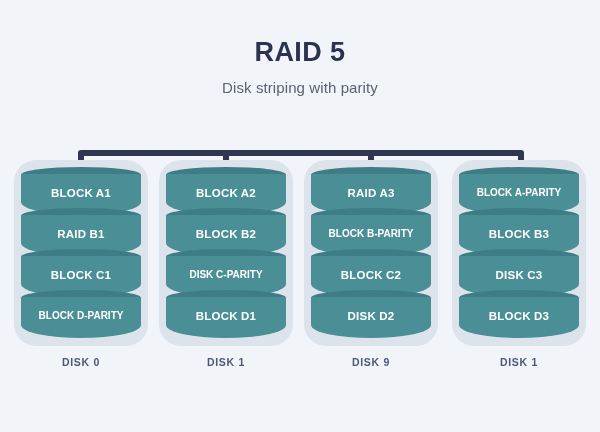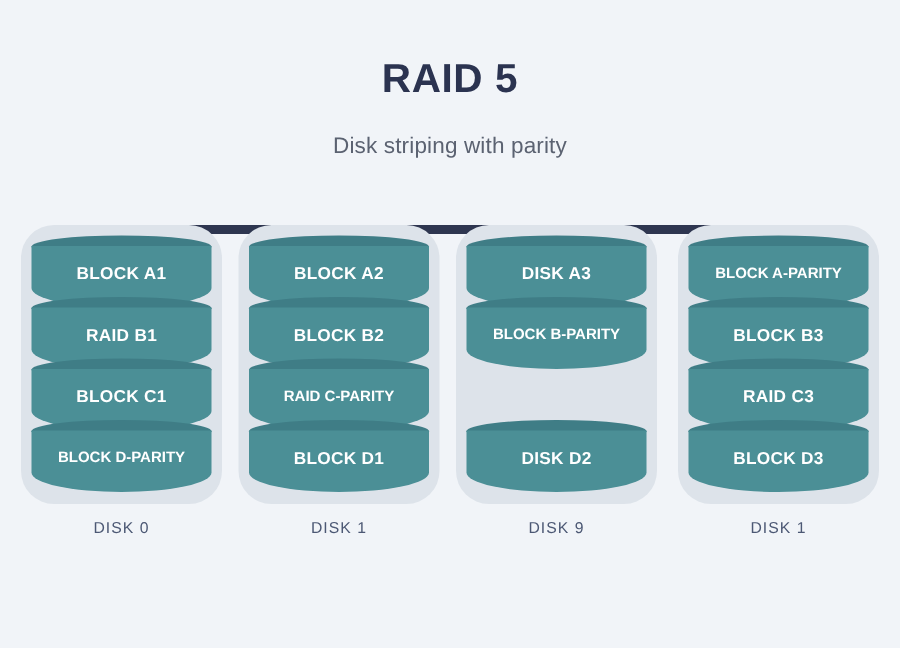--- a/index.html
+++ b/index.html
@@ -29,21 +29,21 @@
     text-align: center;
   }
   .title {
     font-size: 27px;
     font-weight: bold;
     color: #2b3350;
     letter-spacing: 0.4px;
     line-height: 1.1;
   }
   .subtitle {
-    margin-top: 21px;
+    margin-top: 11px;
     font-size: 15px;
     font-weight: normal;
     color: #5b6271;
     letter-spacing: 0.1px;
   }
 
   
   .bus {
     position: absolute;
     left: 78px;
@@ -69,21 +69,21 @@
     border-radius: 0 0 2px 2px;
   }
   .bus-stem.s0 { left: 0px; }
   .bus-stem.s1 { left: 145px; }
   .bus-stem.s2 { left: 290px; }
   .bus-stem.s3 { left: 440px; }
 
   
   .stacks {
     position: absolute;
-    top: 150px;
+    top: 160px;
     left: 0;
     width: 488px;
     height: 220px;
   }
   .disk-stack {
     position: absolute;
     top: 0;
     width: 134px;
   }
   .disk-stack.d0 { left: 14px; }
@@ -161,21 +161,21 @@
   }
 
   
   .disk-caption {
     position: absolute;
     top: 196px;
     left: 0;
     width: 134px;
     text-align: center;
     font-size: 10.5px;
-    font-weight: normal;
+    font-weight: bold;
     color: #4c5874;
     letter-spacing: 0.7px;
   }
 </style>
 </head>
 <body>
 
 <div id="diagram">
 
   <div class="header">
@@ -229,43 +229,48 @@
           <div class="block-label">BLOCK A2</div>
         </div>
         <div class="platter p1">
           <div class="cyl-top"></div>
           <div class="cyl-body"></div>
           <div class="block-label">BLOCK B2</div>
         </div>
         <div class="platter p2">
           <div class="cyl-top"></div>
           <div class="cyl-body"></div>
-          <div class="block-label small">RAID C-PARITY</div>
+          <div class="block-label small">DISK C-PARITY</div>
         </div>
         <div class="platter p3">
           <div class="cyl-top"></div>
           <div class="cyl-body"></div>
           <div class="block-label">BLOCK D1</div>
         </div>
       </div>
       <div class="disk-caption">DISK 1</div>
     </div>
 
     <div class="disk-stack d2">
       <div class="casing"></div>
       <div class="platters">
         <div class="platter p0">
           <div class="cyl-top"></div>
           <div class="cyl-body"></div>
-          <div class="block-label">DISK A3</div>
+          <div class="block-label">RAID A3</div>
         </div>
         <div class="platter p1">
           <div class="cyl-top"></div>
           <div class="cyl-body"></div>
           <div class="block-label small">BLOCK B-PARITY</div>
+        </div>
+        <div class="platter p2">
+          <div class="cyl-top"></div>
+          <div class="cyl-body"></div>
+          <div class="block-label">BLOCK C2</div>
         </div>
         <div class="platter p3">
           <div class="cyl-top"></div>
           <div class="cyl-body"></div>
           <div class="block-label">DISK D2</div>
         </div>
       </div>
       <div class="disk-caption">DISK 9</div>
     </div>
 
@@ -278,21 +283,21 @@
           <div class="block-label small">BLOCK A-PARITY</div>
         </div>
         <div class="platter p1">
           <div class="cyl-top"></div>
           <div class="cyl-body"></div>
           <div class="block-label">BLOCK B3</div>
         </div>
         <div class="platter p2">
           <div class="cyl-top"></div>
           <div class="cyl-body"></div>
-          <div class="block-label">RAID C3</div>
+          <div class="block-label">DISK C3</div>
         </div>
         <div class="platter p3">
           <div class="cyl-top"></div>
           <div class="cyl-body"></div>
           <div class="block-label">BLOCK D3</div>
         </div>
       </div>
       <div class="disk-caption">DISK 1</div>
     </div>
 

